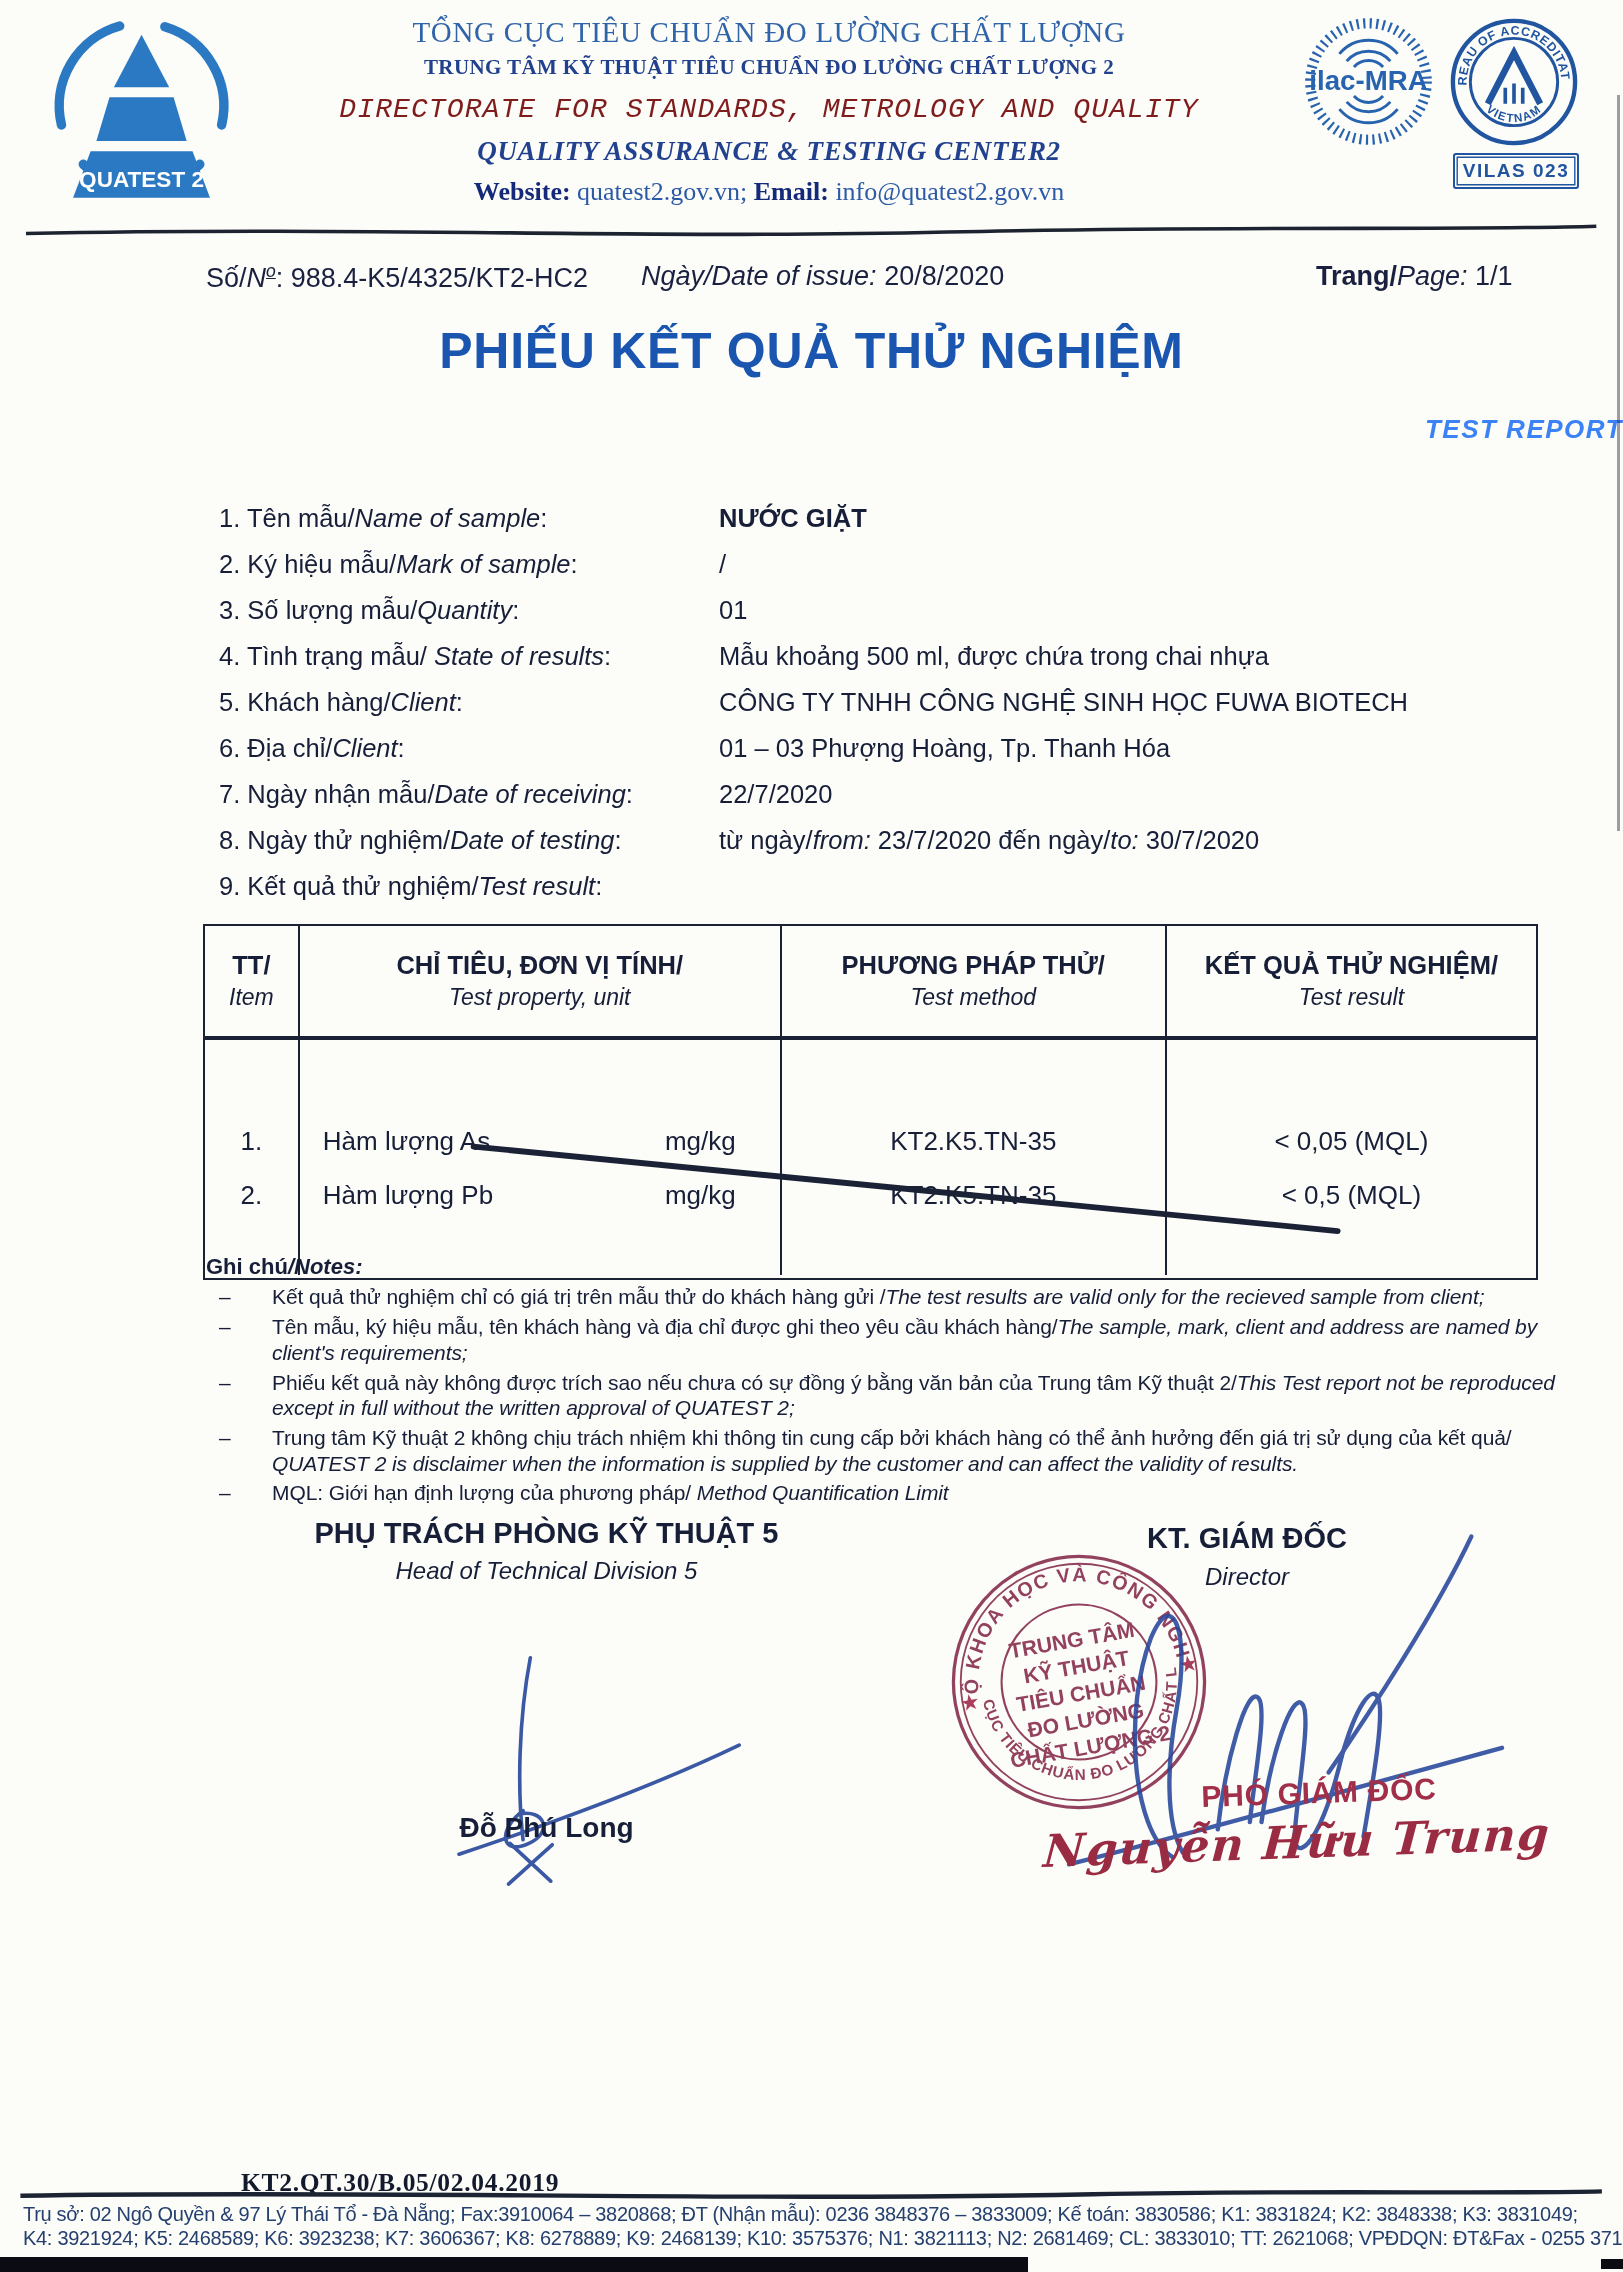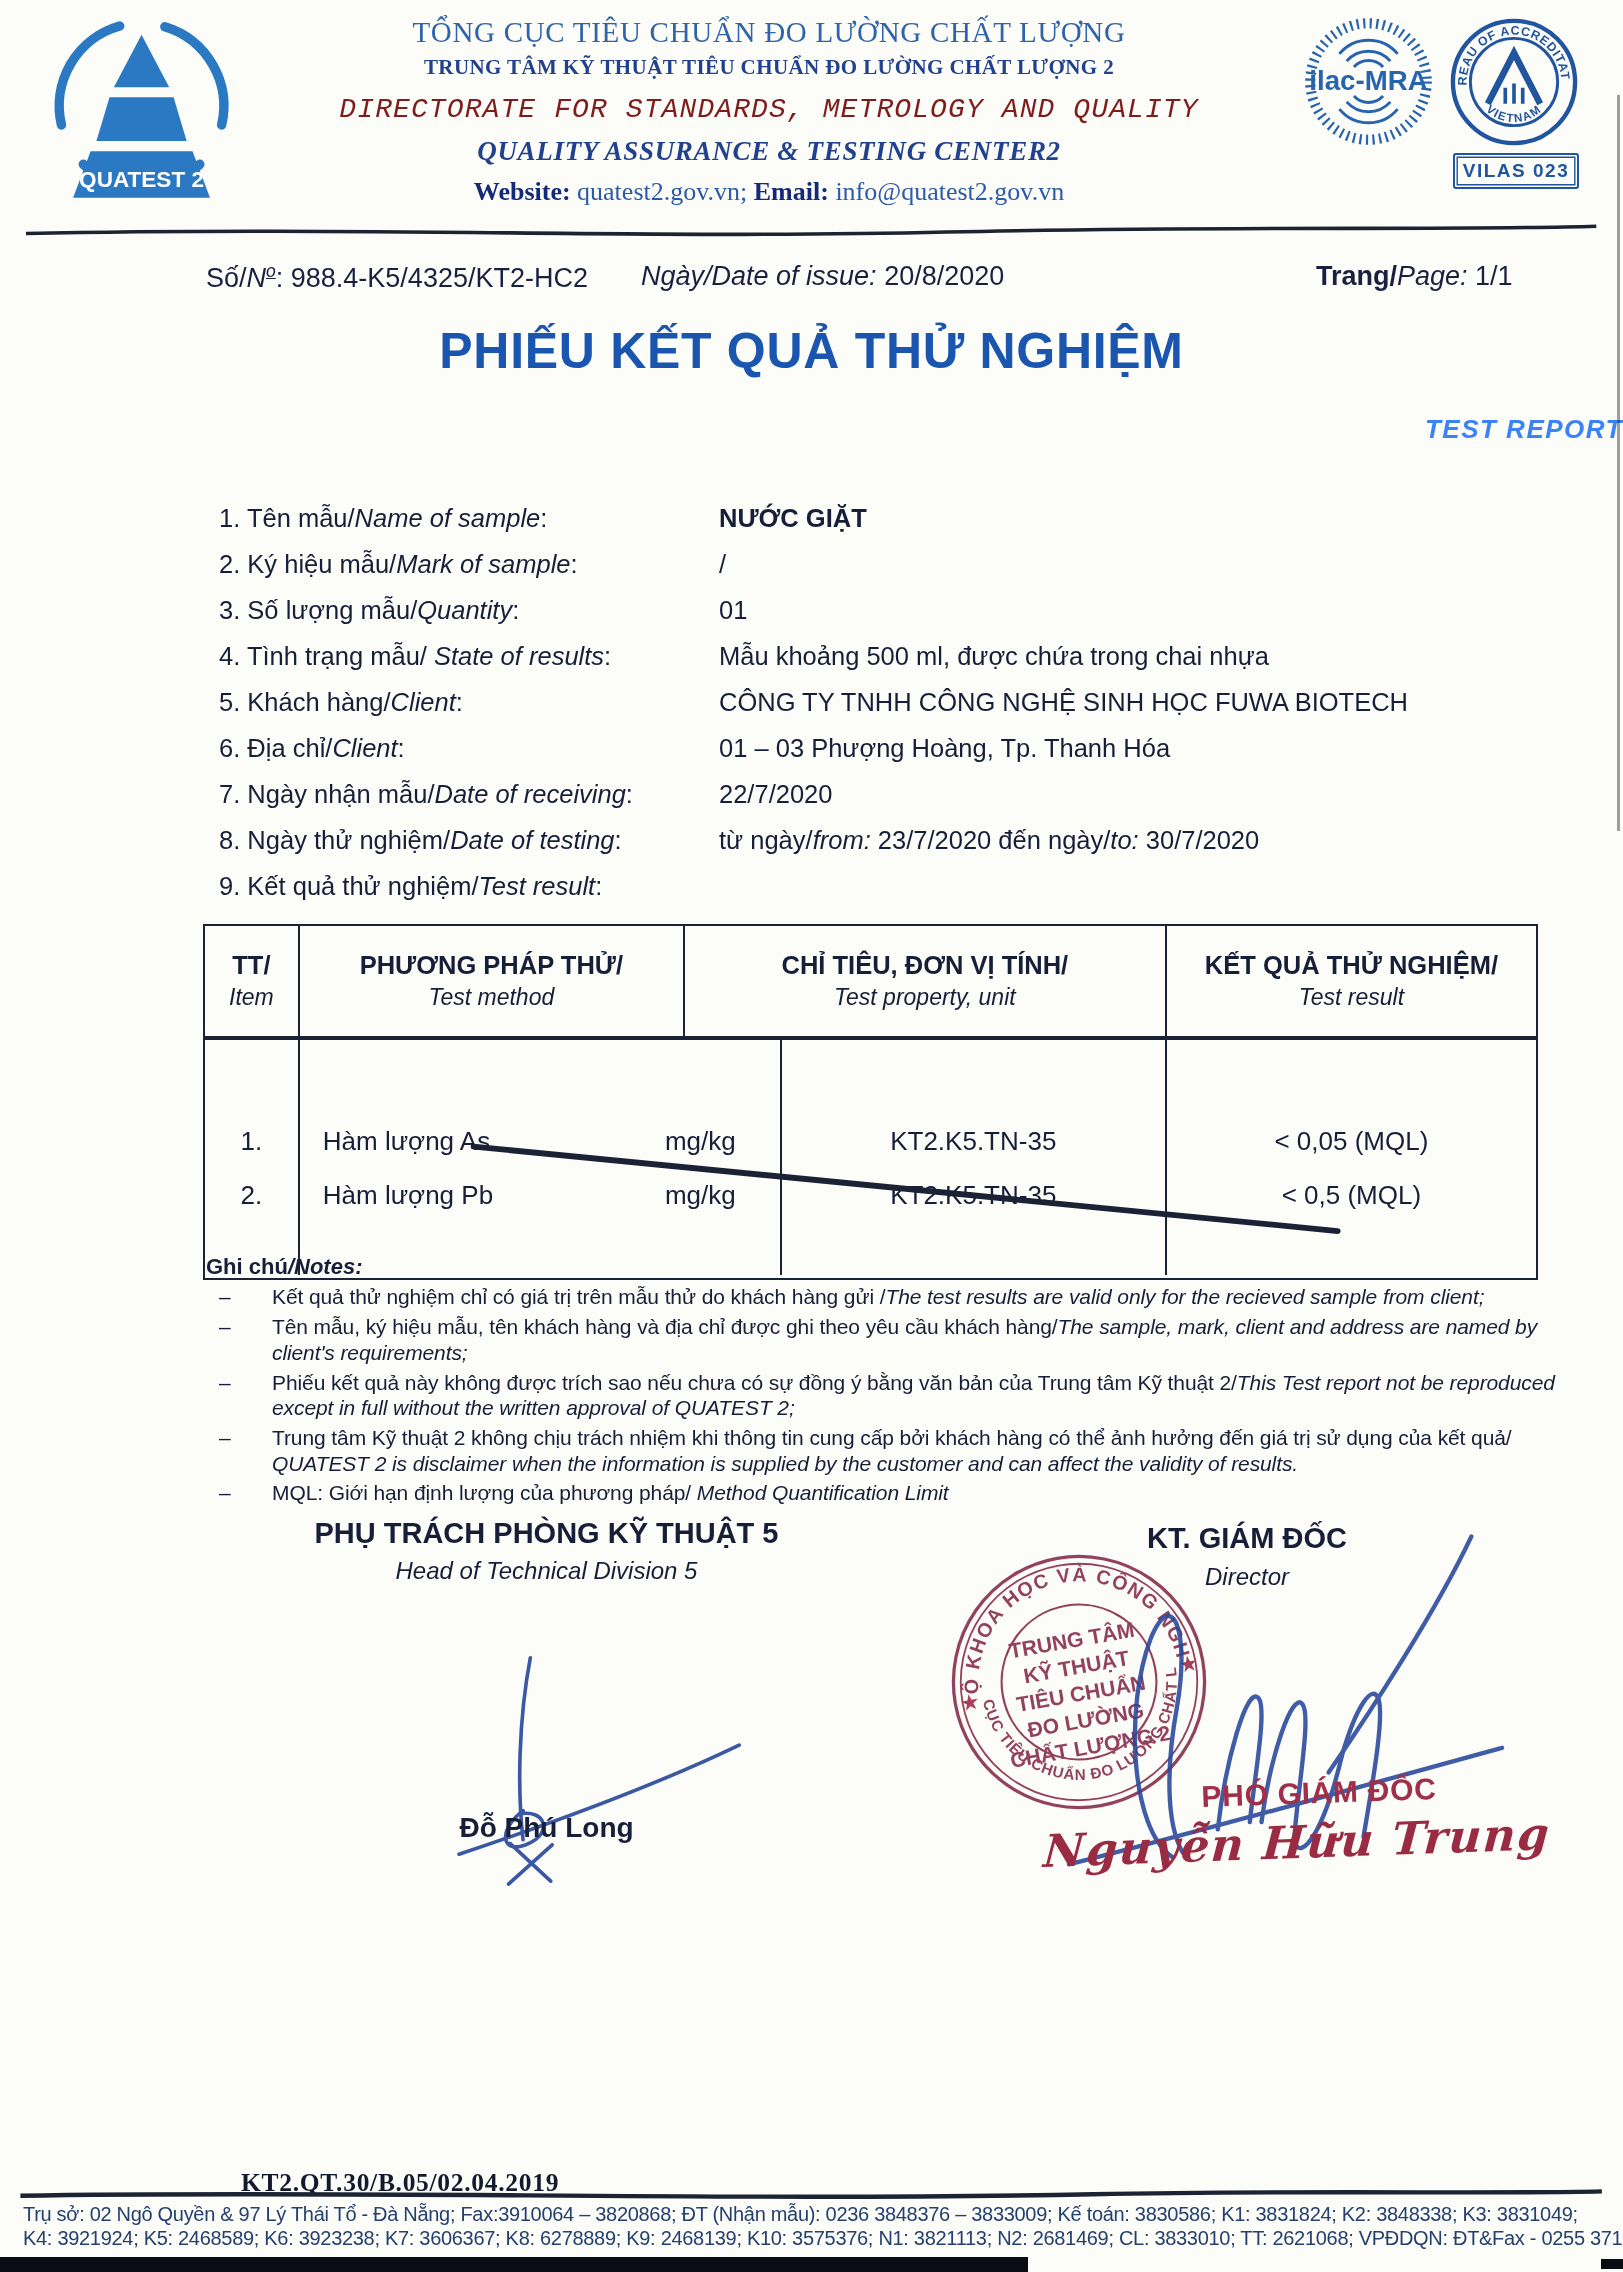--- a/index.html
+++ b/index.html
@@ -212,27 +212,27 @@
         <span class="val"></span>
       </div>
     </div>
 
   <div class="rtable">
     <div class="hrow" id="table-head">
         <div class="hcell" style="width: 95px;">
           <div class="hv">TT/</div>
           <div class="he">Item</div>
         </div>
+        <div class="hcell" style="width: 483px;">
+          <div class="hv">CHỈ TIÊU, ĐƠN VỊ TÍNH/</div>
+          <div class="he">Test property, unit</div>
+        </div>
         <div class="hcell" style="width: 386px;">
           <div class="hv">PHƯƠNG PHÁP THỬ/</div>
           <div class="he">Test method</div>
-        </div>
-        <div class="hcell" style="width: 483px;">
-          <div class="hv">CHỈ TIÊU, ĐƠN VỊ TÍNH/</div>
-          <div class="he">Test property, unit</div>
         </div>
         <div class="hcell" style="width: 370px;">
           <div class="hv">KẾT QUẢ THỬ NGHIỆM/</div>
           <div class="he">Test result</div>
         </div>
       </div>
     <div class="body">
       <div class="bcol c-tt" id="col-tt">
           <div class="brow">1.</div>
           <div class="brow">2.</div>

